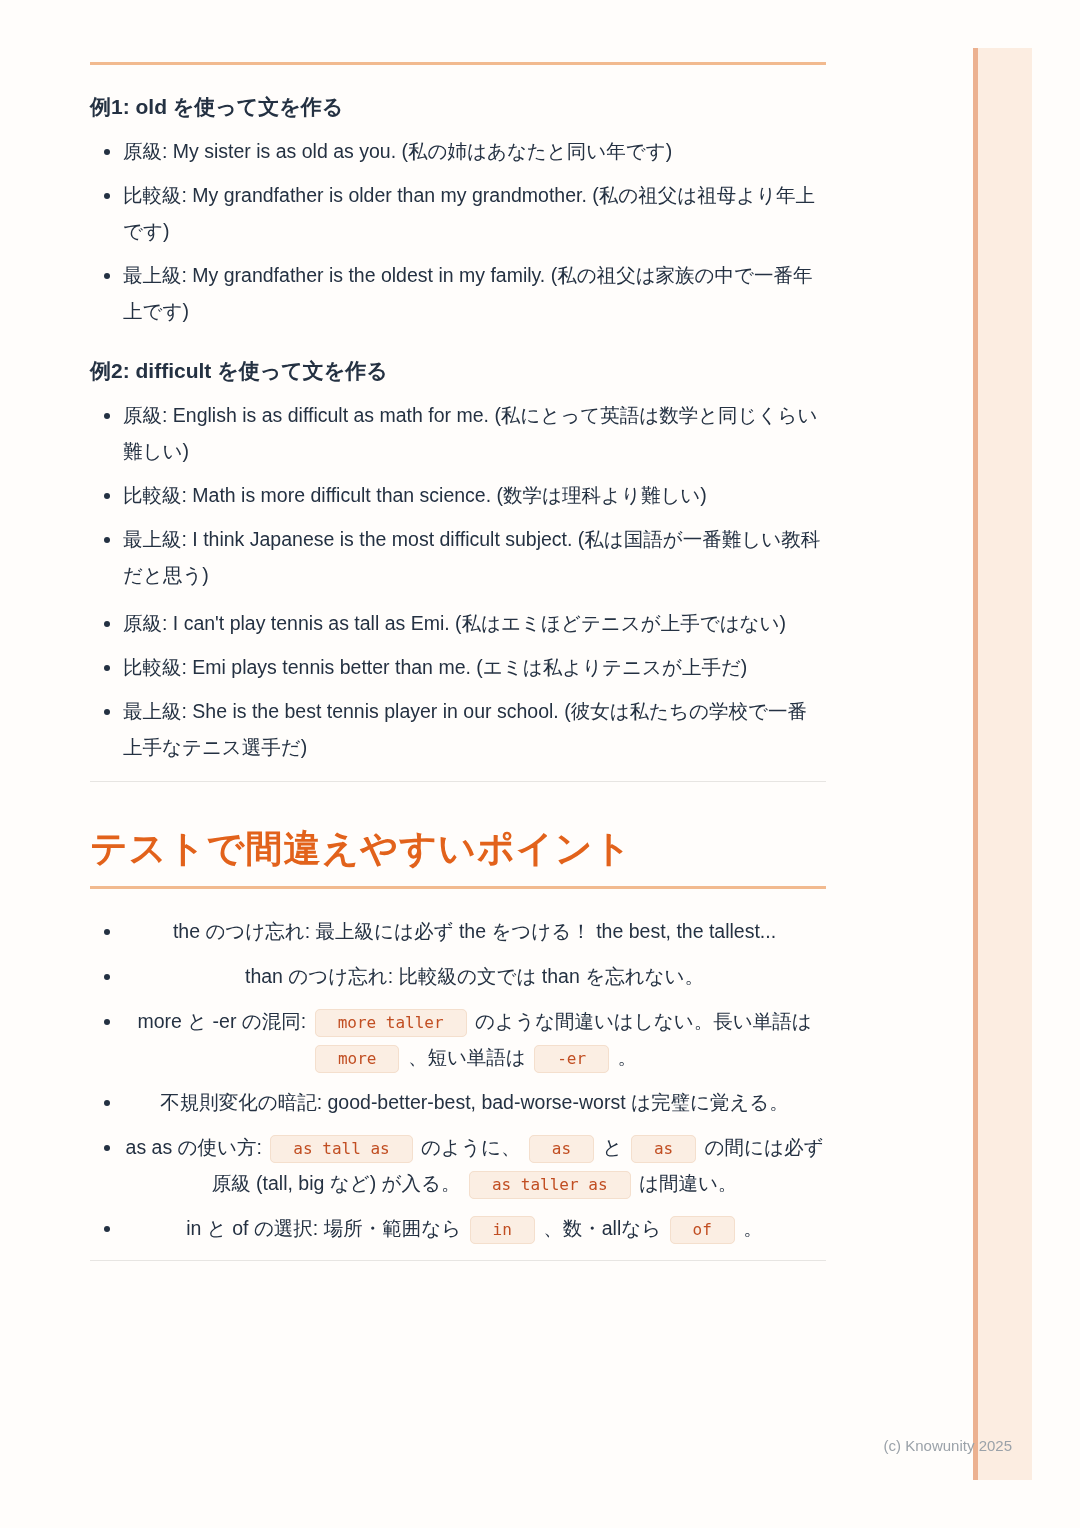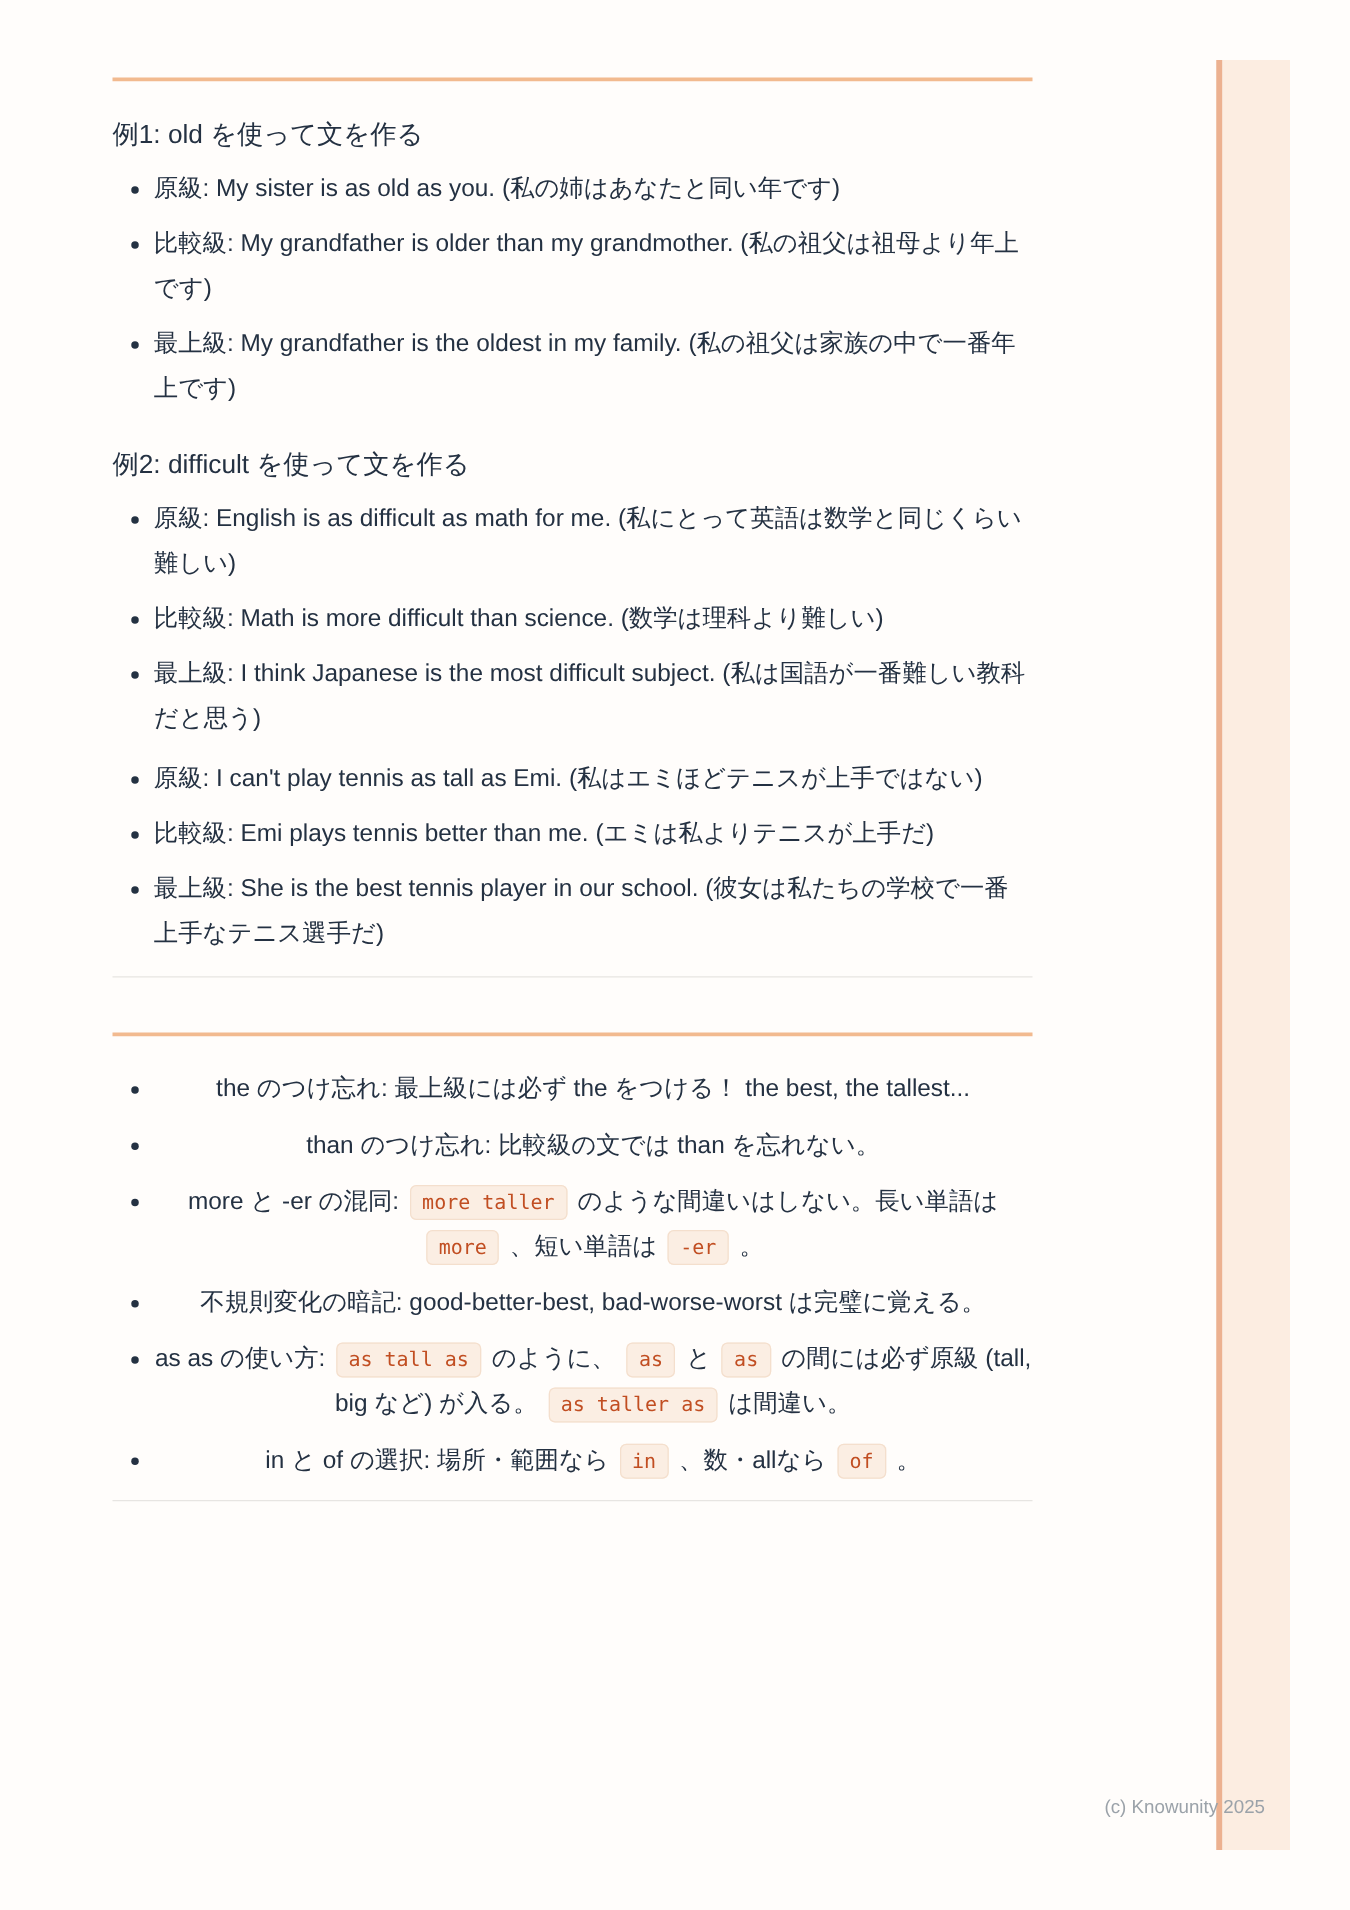--- a/index.html
+++ b/index.html
@@ -26,21 +26,21 @@
     line-height: 1.25;
     color: var(--heading-orange, #E2621B);
   }
   .h1-rule {
     border: none;
     border-top: 3px solid var(--underline-orange, #F2BA8F);
     margin-top: 14px;
   }
   .example-heading {
     font-size: 21px;
-    font-weight: 400;
+    font-weight: 700;
     margin-top: 28px;
     color: var(--body-text, #243142);
   }
   ul.bullets {
     list-style: disc;
     padding-left: 33px;
     margin-top: 12px;
   }
   ul.bullets li {
     font-size: 19.5px;
@@ -58,21 +58,21 @@
   }
   .divider.bottom { margin-top: 14px; margin-bottom: 0; }
   code.chip {
     font-family: "DejaVu Sans Mono", "Liberation Mono", monospace;
     font-size: 16px;
     line-height: 1;
     background: var(--code-bg, #FBEEE3);
     border: 1px solid var(--code-border, #F4DFCD);
     color: var(--code-text, #C14E22);
     border-radius: 5px;
-    padding: 3px 9px 4px;
+    padding: 3px 22px 4px;
     margin: 0 3px;
     white-space: nowrap;
   }
   .accent-line {
     position: absolute;
     left: 973px; top: 48px;
     width: 5px; height: 1432px;
     background: var(--accent-line, #ECB190);
   }
   .accent-fill {
@@ -118,20 +118,21 @@
           <li>原級: I can't play tennis <strong>as tall as</strong> Emi. (私はエミほどテニスが上手ではない)</li>
           <li>比較級: Emi plays tennis <strong>better than</strong> me. (エミは私よりテニスが上手だ)</li>
           <li>最上級: She is <strong>the best</strong> tennis player <strong>in</strong> our school. (彼女は私たちの学校で一番上手なテニス選手だ)</li>
         </ul>
       </div>
   </section>
 
   <div class="divider"></div>
 
   <section>
+    <h1 class="h1">テストで間違えやすいポイント</h1>
     <div class="h1-rule"></div>
     <ul id="points-list" class="bullets points">
         <li><strong>the のつけ忘れ:</strong> 最上級には必ず <strong>the</strong> をつける！ the best, the tallest...</li>
         <li><strong>than のつけ忘れ:</strong> 比較級の文では <strong>than</strong> を忘れない。</li>
         <li><strong>more と -er の混同:</strong> <code class="chip">more taller</code> のような間違いはしない。長い単語は <code class="chip">more</code> 、短い単語は <code class="chip">-er</code> 。</li>
         <li><strong>不規則変化の暗記:</strong> good-better-best, bad-worse-worst は完璧に覚える。</li>
         <li><strong>as as の使い方:</strong> <code class="chip">as tall as</code> のように、 <code class="chip">as</code> と <code class="chip">as</code> の間には必ず<strong>原級</strong> (tall, big など) が入る。 <code class="chip">as taller as</code> は間違い。</li>
         <li><strong>in と of の選択:</strong> 場所・範囲なら <code class="chip">in</code> 、数・allなら <code class="chip">of</code> 。</li>
       </ul>
   </section>

